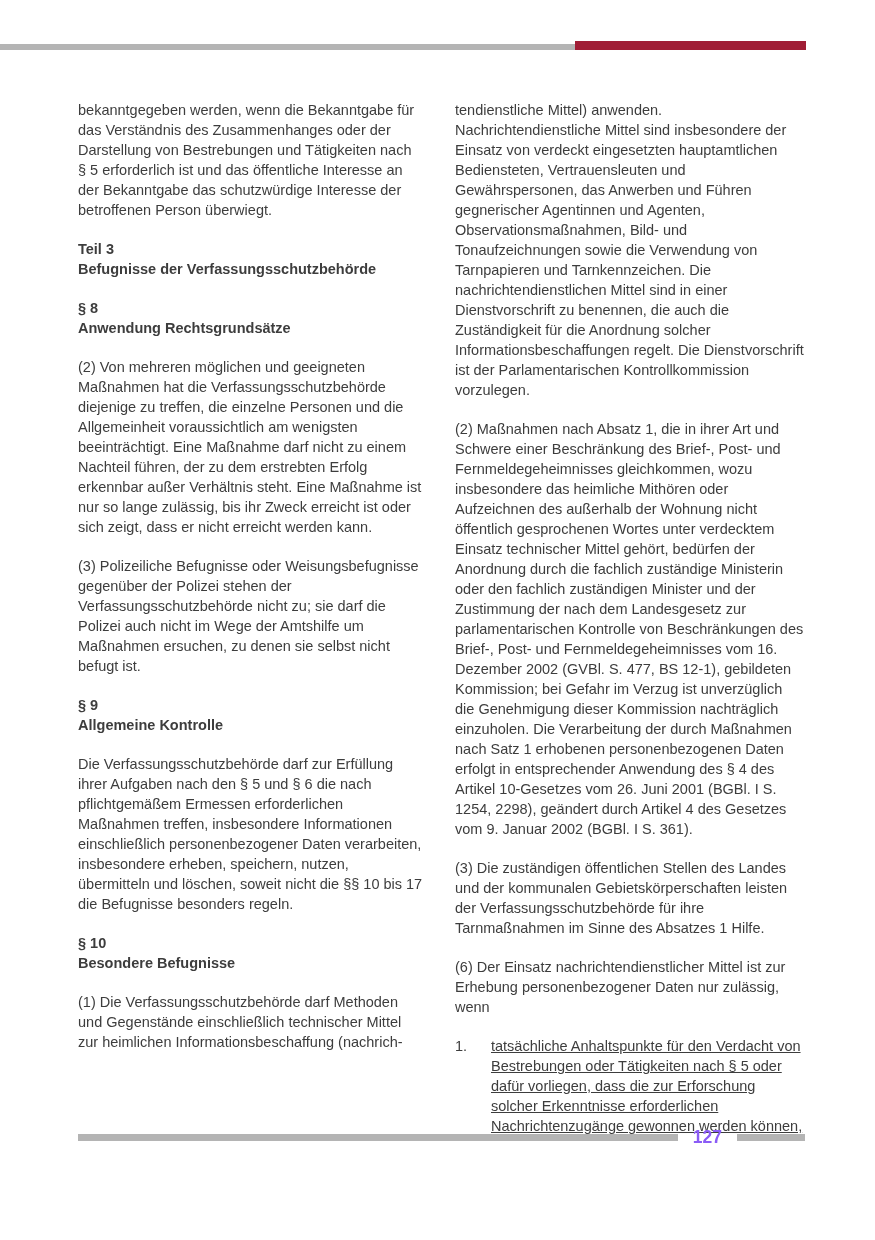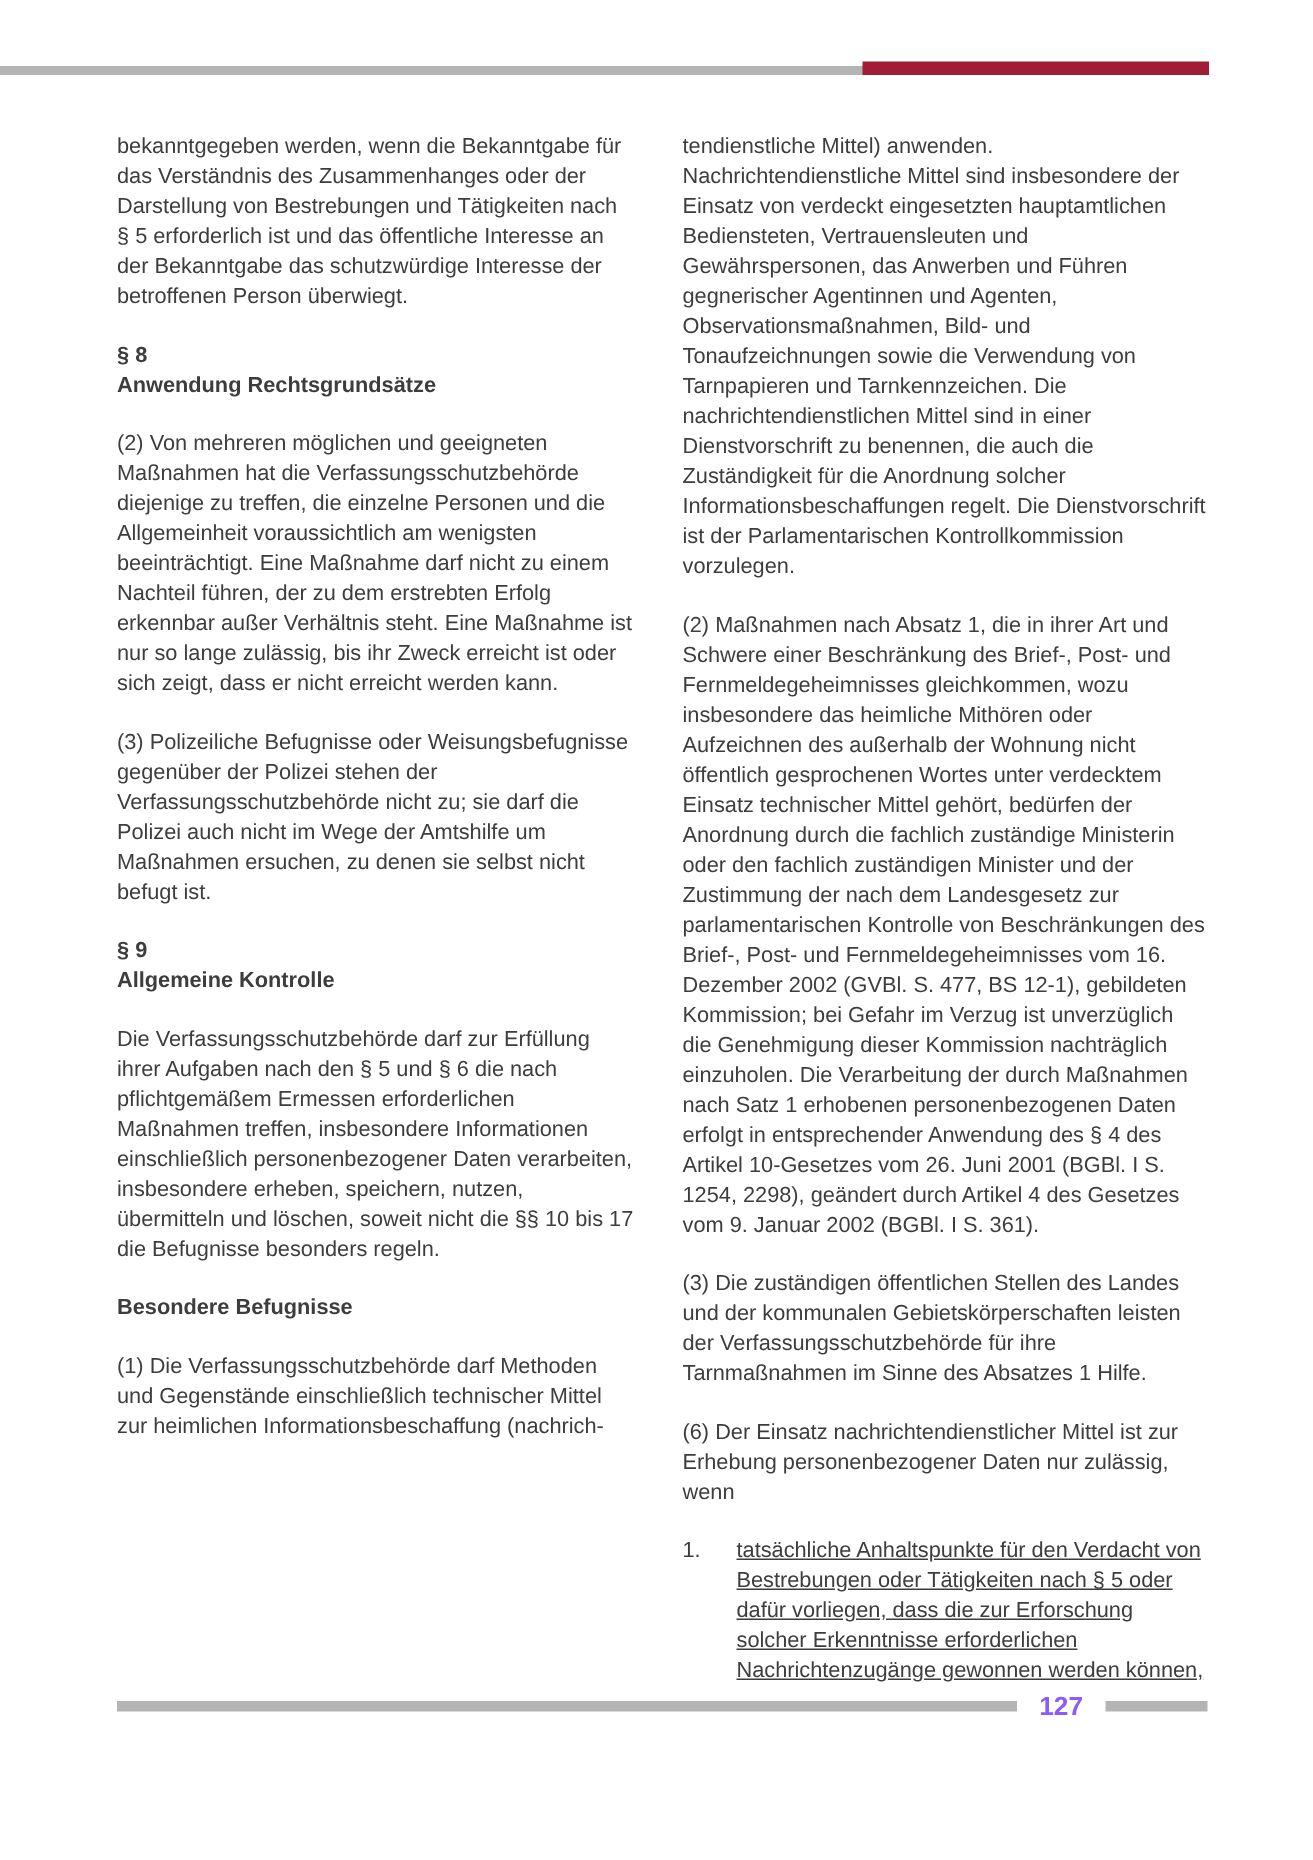--- a/index.html
+++ b/index.html
@@ -43,21 +43,21 @@
   .col {
     font-size: 14.5px;
     line-height: 20px;
     text-align: left;
     hyphens: auto;
     -webkit-hyphens: auto;
   }
   .col-left  { width: 345px; }
   .col-right { width: 350px; }
   .para {
-    margin: 0 0 19px 0;
+    margin: 12px 0 19px 0;
   }
   .heading {
     font-weight: bold;
     margin: 0 0 19px 0;
   }
   .list-item {
     display: flex;
     margin: 0 0 19px 0;
   }
   .li-num {
@@ -93,31 +93,36 @@
 <body>
 
 <div class="page">
   <div class="topbar-gray" style="background: rgb(180, 180, 180);"></div>
   <div class="topbar-red" style="background: rgb(160, 29, 53);"></div>
 
   <div class="content">
     <div class="col col-left" id="col-left">
         <p class="para">bekanntgegeben werden, wenn die Bekanntgabe für das Verständnis des Zusammenhanges oder der Darstellung von Bestrebungen und Tätigkeiten nach § 5 erforderlich ist und das öffentliche Interesse an der Bekanntgabe das schutzwürdige Interesse der betroffenen Person überwiegt.</p>
         <div class="heading">
+          <div class="heading-line">Teil 3</div>
+          <div class="heading-line">Befugnisse der Verfassungsschutzbehörde</div>
+        </div>
+        <div class="heading">
           <div class="heading-line">§ 8</div>
           <div class="heading-line">Anwendung Rechtsgrundsätze</div>
         </div>
         <p class="para">(2) Von mehreren möglichen und geeigneten Maßnahmen hat die Verfassungsschutzbehörde diejenige zu treffen, die einzelne Personen und die Allgemeinheit voraussichtlich am wenigsten beeinträchtigt. Eine Maßnahme darf nicht zu einem Nachteil führen, der zu dem erstrebten Erfolg erkennbar außer Verhältnis steht. Eine Maßnahme ist nur so lange zulässig, bis ihr Zweck erreicht ist oder sich zeigt, dass er nicht erreicht werden kann.</p>
         <p class="para">(3) Polizeiliche Befugnisse oder Weisungsbefugnisse gegenüber der Polizei stehen der Verfassungsschutzbehörde nicht zu; sie darf die Polizei auch nicht im Wege der Amtshilfe um Maßnahmen ersuchen, zu denen sie selbst nicht befugt ist.</p>
         <div class="heading">
           <div class="heading-line">§ 9</div>
           <div class="heading-line">Allgemeine Kontrolle</div>
         </div>
         <p class="para">Die Verfassungsschutzbehörde darf zur Erfüllung ihrer Aufgaben nach den § 5 und § 6 die nach pflichtgemäßem Ermessen erforderlichen Maßnahmen treffen, insbesondere Informationen einschließlich personenbezogener Daten verarbeiten, insbesondere erheben, speichern, nutzen, übermitteln und löschen, soweit nicht die §§ 10 bis 17 die Befugnisse besonders regeln.</p>
         <div class="heading">
+          <div class="heading-line">§ 10</div>
           <div class="heading-line">Besondere Befugnisse</div>
         </div>
         <p class="para">(1) Die Verfassungsschutzbehörde darf Methoden und Gegenstände einschließlich technischer Mittel zur heimlichen Informationsbeschaffung (nachrich-</p>
       </div>
     <div class="col col-right" id="col-right">
         <p class="para">tendienstliche Mittel) anwenden. Nachrichtendienstliche Mittel sind insbesondere der Einsatz von verdeckt eingesetzten hauptamtlichen Bediensteten, Vertrauensleuten und Gewährspersonen, das Anwerben und Führen gegnerischer Agentinnen und Agenten, Observationsmaßnahmen, Bild- und Tonaufzeichnungen sowie die Verwendung von Tarnpapieren und Tarnkennzeichen. Die nachrichtendienstlichen Mittel sind in einer Dienstvorschrift zu benennen, die auch die Zuständigkeit für die Anordnung solcher Informationsbeschaffungen regelt. Die Dienstvorschrift ist der Parlamentarischen Kontrollkommission vorzulegen.</p>
         <p class="para">(2) Maßnahmen nach Absatz 1, die in ihrer Art und Schwere einer Beschränkung des Brief-, Post- und Fernmeldegeheimnisses gleichkommen, wozu insbesondere das heimliche Mithören oder Aufzeichnen des außerhalb der Wohnung nicht öffentlich gesprochenen Wortes unter verdecktem Einsatz technischer Mittel gehört, bedürfen der Anordnung durch die fachlich zuständige Ministerin oder den fachlich zuständigen Minister und der Zustimmung der nach dem Landesgesetz zur parlamentarischen Kontrolle von Beschränkungen des Brief-, Post- und Fernmeldegeheimnisses vom 16. Dezember 2002 (GVBl. S. 477, BS 12-1), gebildeten Kommission; bei Gefahr im Verzug ist unverzüglich die Genehmigung dieser Kommission nachträglich einzuholen. Die Verarbeitung der durch Maßnahmen nach Satz 1 erhobenen personenbezogenen Daten erfolgt in entsprechender Anwendung des § 4 des Artikel 10-Gesetzes vom 26. Juni 2001 (BGBl. I S. 1254, 2298), geändert durch Artikel 4 des Gesetzes vom 9. Januar 2002 (BGBl. I S. 361).</p>
         <p class="para">(3) Die zuständigen öffentlichen Stellen des Landes und der kommunalen Gebietskörperschaften leisten der Verfassungsschutzbehörde für ihre Tarnmaßnahmen im Sinne des Absatzes 1 Hilfe.</p>
         <p class="para">(6) Der Einsatz nachrichtendienstlicher Mittel ist zur Erhebung personenbezogener Daten nur zulässig, wenn</p>
         <div class="list-item">

